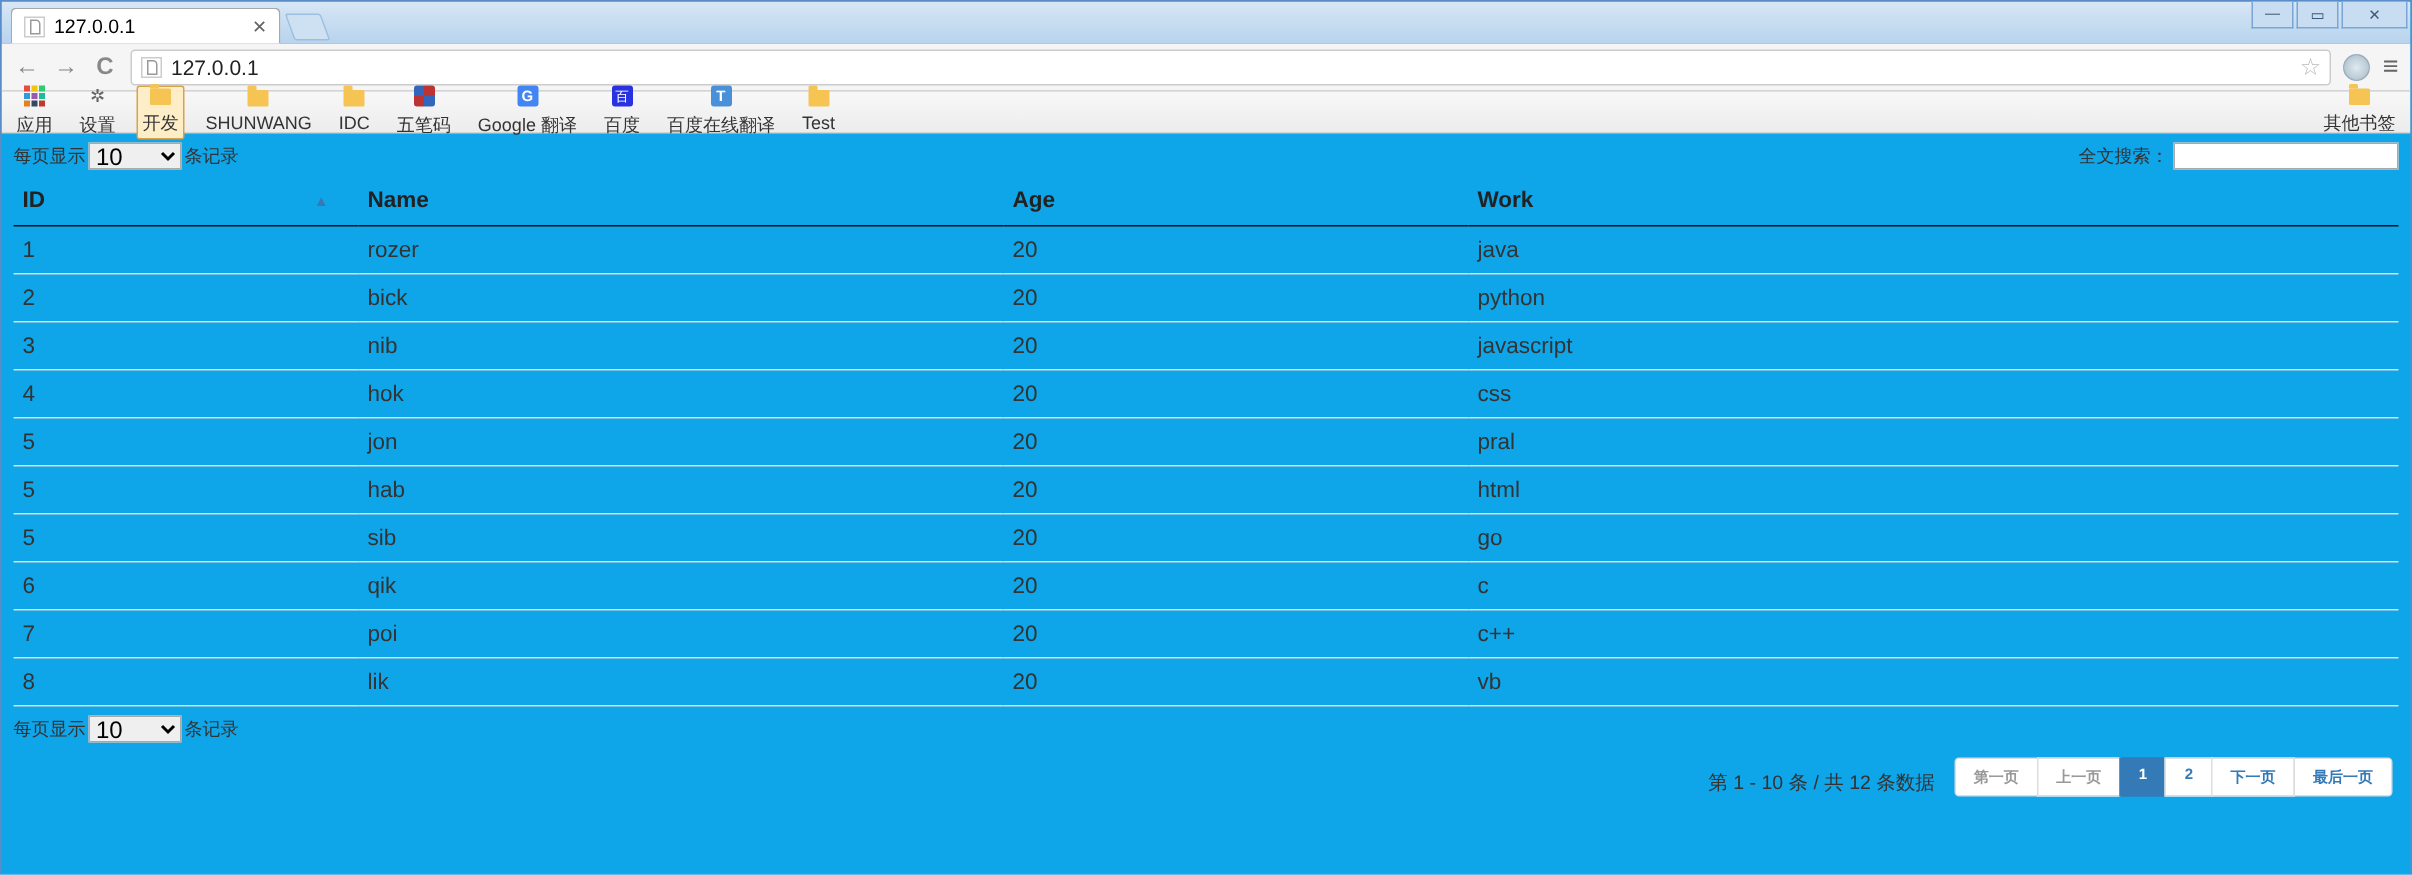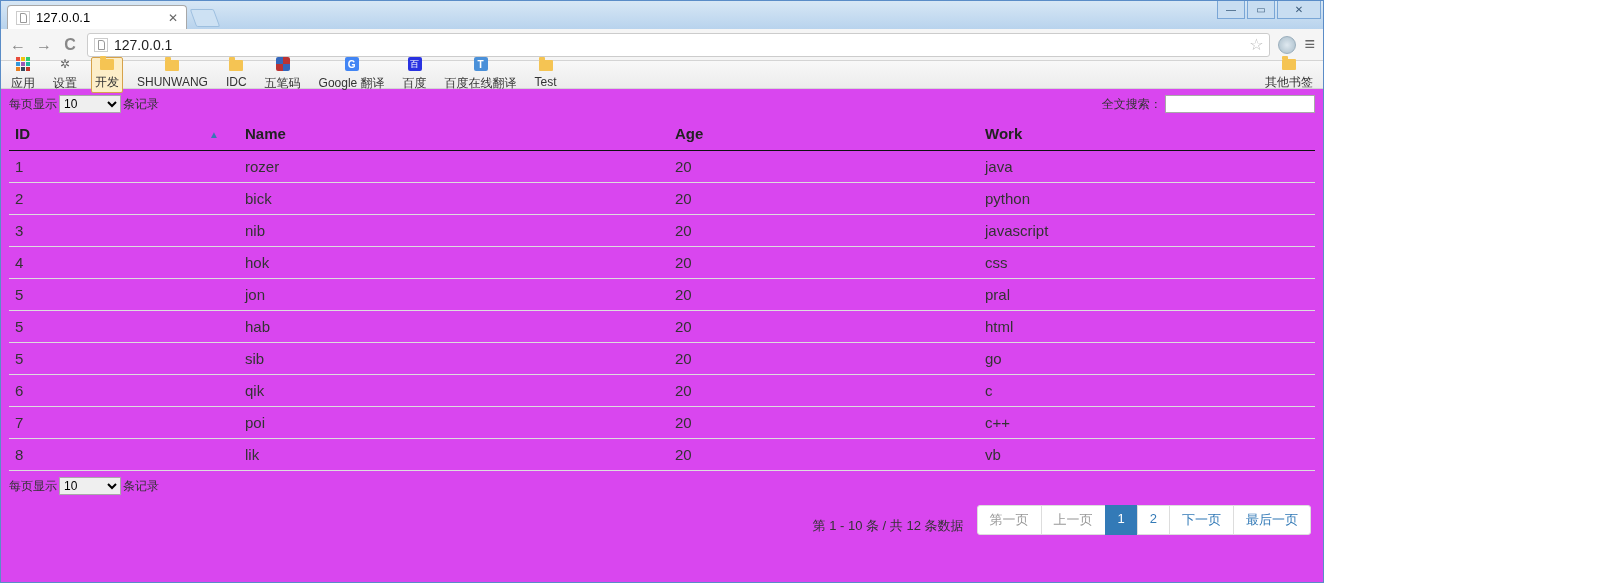--- a/index.html
+++ b/index.html
@@ -1,19 +1,19 @@
 <!DOCTYPE html>
 <html><head>
 <meta charset="utf-8">
 <style>
 * { box-sizing: border-box; margin: 0; padding: 0; }
 body { font-family: "Microsoft YaHei", Arial, sans-serif; font-size: 13px; background: #fff; }
 
 
-.window-frame { border: 1px solid #5a8cc7; background: #d946ef; width: 1324px; height: 583px; position: relative; overflow: hidden; }
+.window-frame { border: 1px solid #5a8cc7; background: #0ea5e9; width: 1608px; height: 583px; position: relative; overflow: hidden; }
 .titlebar { height: 28px; background: linear-gradient(#d7e7f5, #b8d3ed); display: flex; align-items: flex-end; position: relative; }
 .win-controls { position: absolute; right: 2px; top: 0; display: flex; gap: 2px; }
 .win-btn { width: 28px; height: 18px; background: #c8ddf1; border: 1px solid #7aa6d6; border-top: none; font-size: 10px; display: flex; align-items: center; justify-content: center; cursor: pointer; color: #3a5a7a; }
 .win-btn.close { width: 44px; }
 
 .tabstrip { display: flex; align-items: flex-end; height: 28px; padding-left: 6px; }
 .tab { height: 24px; background: #fff; border: 1px solid #a8a8a8; border-bottom: none; border-radius: 4px 4px 0 0; display: flex; align-items: center; padding: 0 8px; gap: 6px; min-width: 180px; position: relative; }
 .tab .favicon { width: 14px; height: 14px; border: 1px solid #ccc; background: #fff; position: relative; }
 .tab .favicon::before { content: ""; position: absolute; left: 3px; top: 1px; width: 5px; height: 8px; border: 1px solid #999; border-top-right-radius: 3px; }
 .tab .close-x { margin-left: auto; font-size: 12px; color: #666; cursor: pointer; }
@@ -41,37 +41,37 @@
 .fan-icon { width:14px; height:14px; background: conic-gradient(#b33 0 90deg,#36b 90deg 180deg,#b33 180deg 270deg,#36b 270deg 360deg); border-radius:2px; }
 .g-icon { width:14px;height:14px;background:#4285f4;color:#fff;font-size:10px;font-weight:bold;display:flex;align-items:center;justify-content:center;border-radius:2px; }
 .baidu-icon { width:14px;height:14px;background:#2932e1;color:#fff;font-size:9px;display:flex;align-items:center;justify-content:center;border-radius:2px; }
 .t-icon { width:14px;height:14px;background:#4a90d9;color:#fff;font-size:10px;font-weight:bold;display:flex;align-items:center;justify-content:center;border-radius:2px; }
 .bk-spacer { flex: 1; }
 
 
 .page { padding: 4px 8px; }
 .length-row { display: flex; align-items: center; justify-content: space-between; font-size: 12px; color: #333; margin: 2px 0 4px; }
 .length-left { display: flex; align-items: center; gap: 2px; }
-.length-select { border: 1px solid #a9a9a9; background: #efefef; font-size: 12px; height: 18px; width: 62px; }
+.length-select { border: 1px solid #a9a9a9; background: #efefef; font-size: 16px; height: 18px; width: 62px; }
 .search-box { border: 1px solid #a9a9a9; height: 18px; width: 150px; font-size: 12px; padding: 0 3px; }
 
 table.dt { width: 100%; border-collapse: collapse; }
 table.dt th { text-align: left; font-weight: bold; font-size: 15px; padding: 8px 6px; border-bottom: 1px solid #111; color: #222; cursor: pointer; position: relative; }
 table.dt th.sort-asc::after { content: "▲"; position: absolute; right: 20px; color: #3a76b5; font-size: 10px; top: 12px; }
 table.dt td { padding: 7px 6px; border-bottom: 1px solid #ddd; font-size: 15px; color: #333; }
 table.dt th:nth-child(1), table.dt td:nth-child(1) { width: 230px; margin-left: 14px; }
 table.dt th:nth-child(2), table.dt td:nth-child(2) { width: 430px; }
 table.dt th:nth-child(3), table.dt td:nth-child(3) { width: 310px; }
 
 .bottom-length { font-size: 12px; color: #333; margin-top: 6px; display: flex; align-items: center; gap: 2px; }
 
 .footer { display: flex; align-items: flex-end; justify-content: flex-end; gap: 14px; margin-top: 10px; font-size: 13px; padding-right: 4px; }
 .info-text { color: #333; }
 .pager { display: flex; }
-.pg-btn { border: 1px solid #ddd; padding: 5px 12px; color: #337ab7; background: #fff; cursor: pointer; margin-left: -1px; font-size: 13px; }
+.pg-btn { border: 1px solid #ddd; padding: 5px 12px; color: #337ab7; background: #fff; cursor: pointer; margin-left: -1px; font-size: 10px; font-weight: bold; }
 .pg-btn.disabled { color: #999; cursor: default; }
 .pg-btn.active { background: #337ab7; color: #fff; border-color: #337ab7; }
 .pg-btn:first-child { border-radius: 3px 0 0 3px; }
 .pg-btn:last-child { border-radius: 0 3px 3px 0; }
 </style>
 </head>
 <body>
 
 <div class="window-frame">
 

